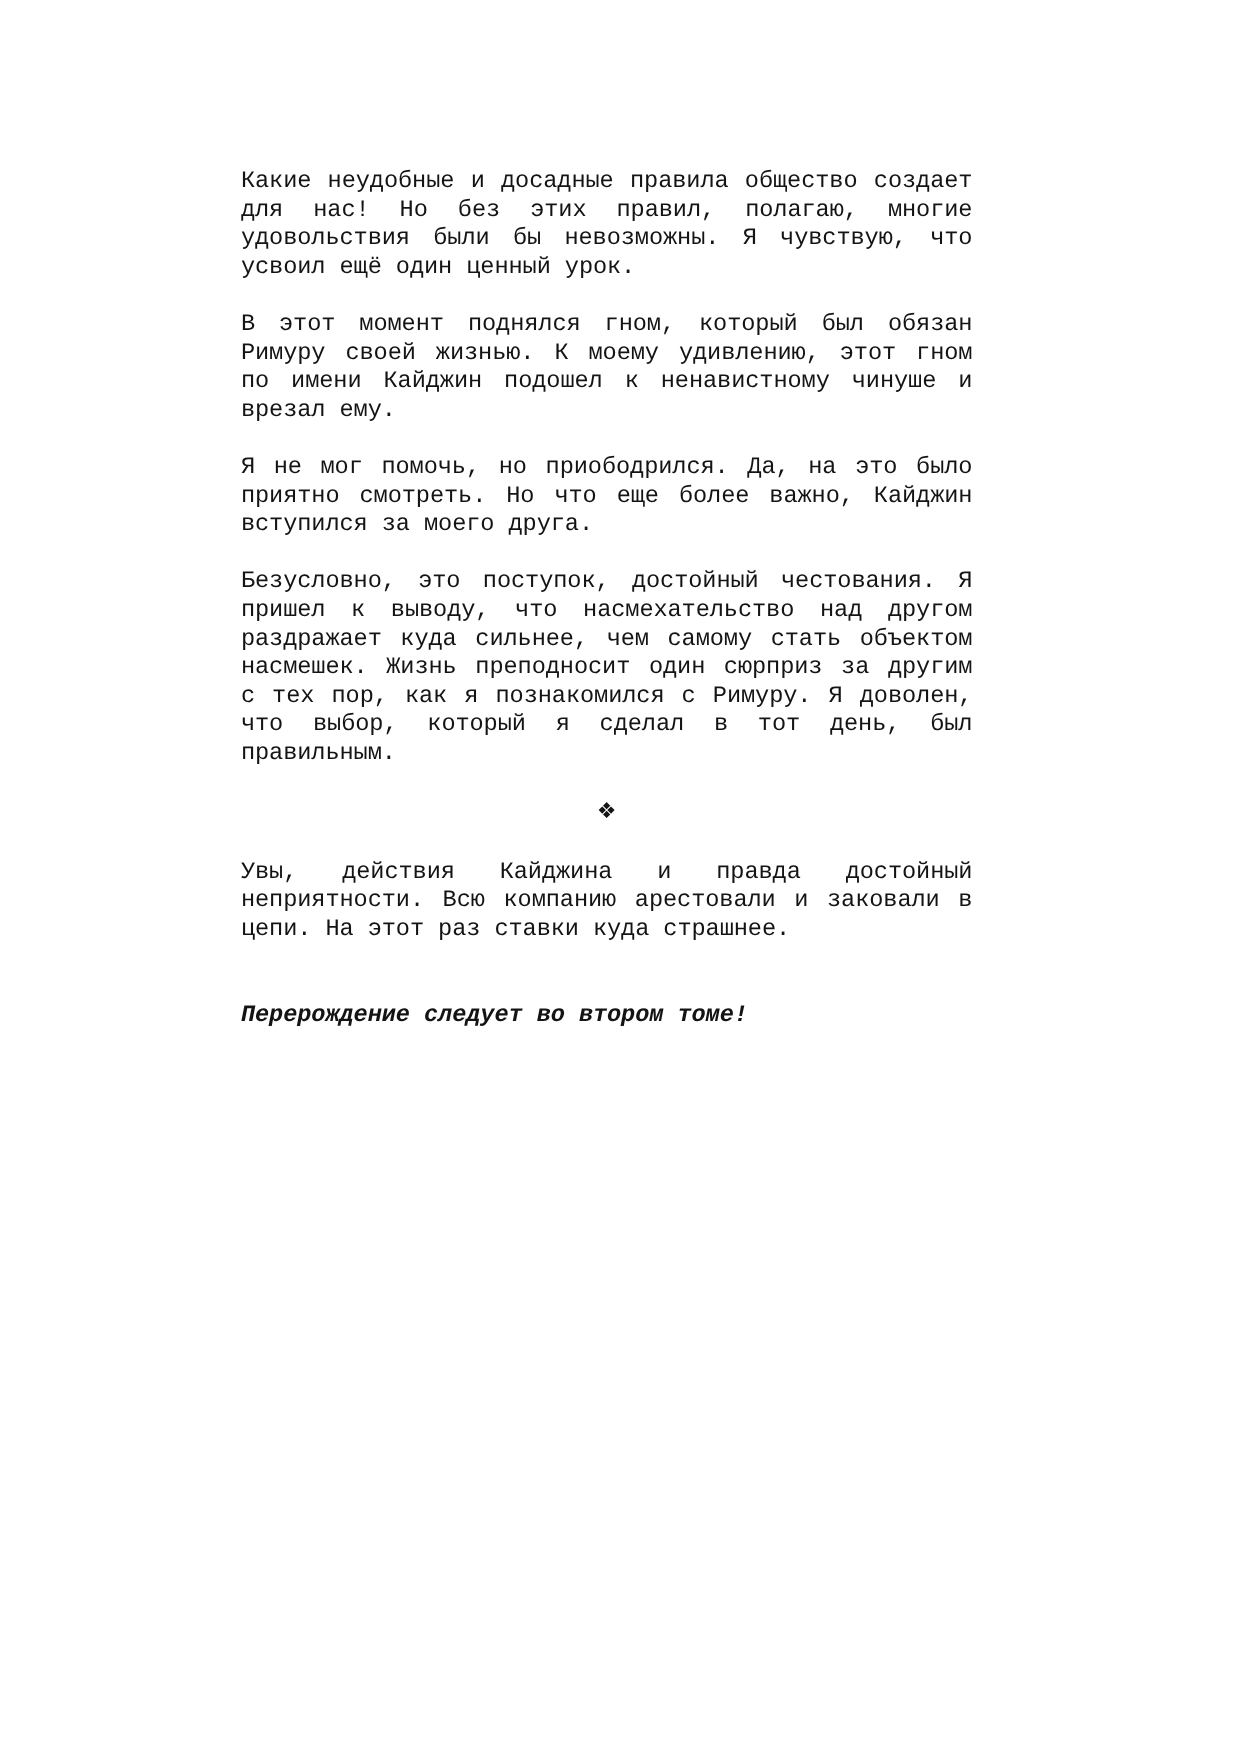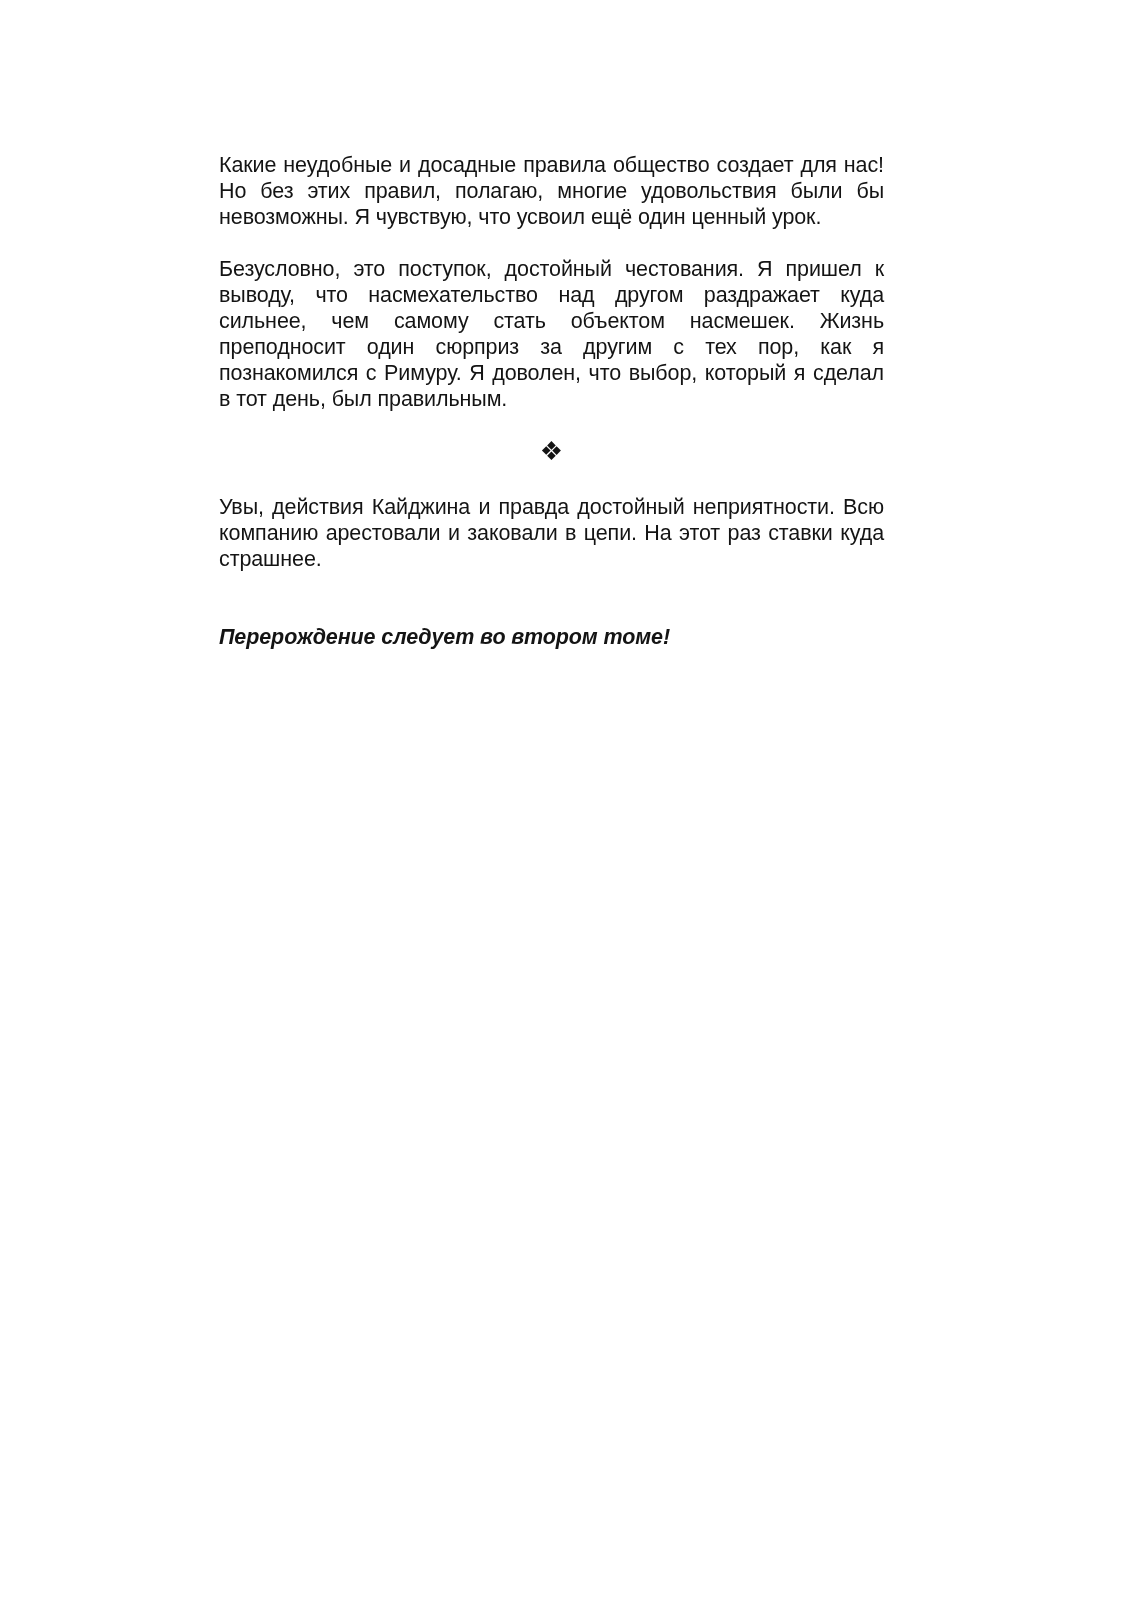--- a/index.html
+++ b/index.html
@@ -11,21 +11,21 @@
       width: 1124px;
       height: 1600px;
       position: relative;
       overflow: hidden;
     }
     .page {
       position: absolute;
       left: 219px;
       top: 152px;
       width: 665px;
-      font-family: Liberation Sans, sans-serif;
+      font-family: Liberation Mono, monospace;
       font-size: 21.5px;
       line-height: 26px;
       color: #141414;
     }
     .para {
       margin: 0 0 26px 0;
       text-align: justify;
       text-align-last: left;
       letter-spacing: -0.1px;
     }
@@ -46,20 +46,22 @@
       font-style: italic;
       font-weight: bold;
       text-align: left;
     }
   </style>
 </head>
 <body>
 
 <div class="page">
   <p class="para">Какие неудобные и досадные правила общество создает для нас! Но без этих правил, полагаю, многие удовольствия были бы невозможны. Я чувствую, что усвоил ещё один ценный урок.</p>
+  <p class="para">В этот момент поднялся гном, который был обязан Римуру своей жизнью. К моему удивлению, этот гном по имени Кайджин подошел к ненавистному чинуше и врезал ему.</p>
+  <p class="para">Я не мог помочь, но приободрился. Да, на это было приятно смотреть. Но что еще более важно, Кайджин вступился за моего друга.</p>
   <p class="para">Безусловно, это поступок, достойный честования. Я пришел к выводу, что насмехательство над другом раздражает куда сильнее, чем самому стать объектом насмешек. Жизнь преподносит один сюрприз за другим с тех пор, как я познакомился с Римуру. Я доволен, что выбор, который я сделал в тот день, был правильным.</p>
 
   <div class="separator">
     <span class="sep-glyph">❖</span>
   </div>
 
   <p class="para">Увы, действия Кайджина и правда достойный неприятности. Всю компанию арестовали и заковали в цепи. На этот раз ставки куда страшнее.</p>
 
   <p class="para closing">Перерождение следует во втором томе!</p>
 </div>

